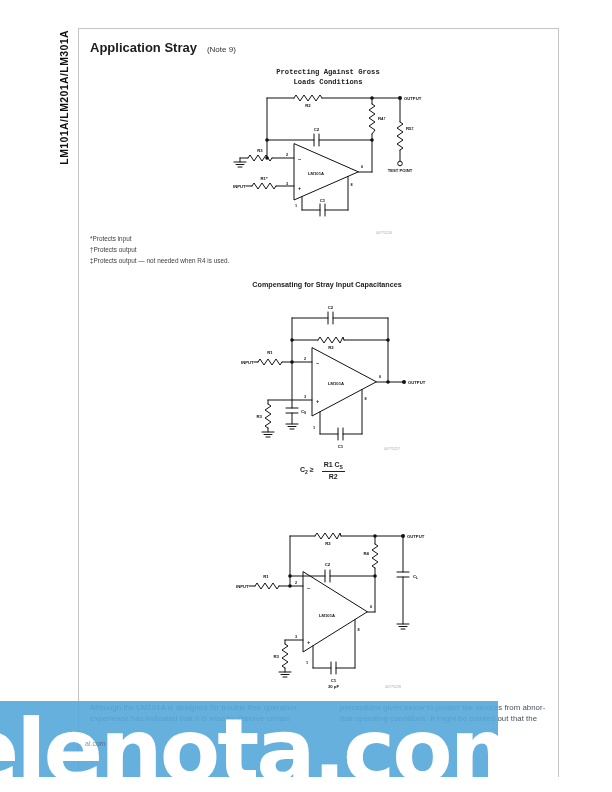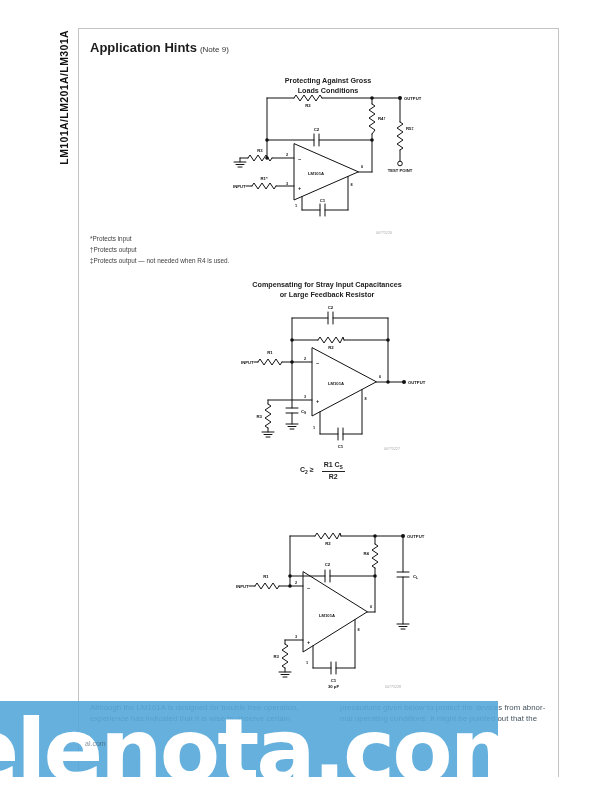--- a/index.html
+++ b/index.html
@@ -4,21 +4,21 @@
 <style>
   html,body{margin:0;padding:0;background:#ffffff;}
   .page{position:relative;width:612px;height:792px;background:#ffffff;
         font-family:"Liberation Sans",sans-serif;overflow:hidden;color:#1c1c1c;}
   .frame{position:absolute;left:78px;top:28px;width:481px;height:749px;
          border:1px solid #c4c4c4;border-bottom:none;box-sizing:border-box;}
   .sidebar-title{position:absolute;left:58px;top:30px;writing-mode:vertical-rl;
          transform:rotate(180deg);font-weight:bold;font-size:10.5px;
          letter-spacing:0.4px;color:#111;}
   .heading{position:absolute;left:90px;top:40px;font-weight:bold;font-size:13px;}
-  .heading .note{font-size:8px;font-weight:normal;margin-left:3px;color:#333;}
+  .heading .note{font-size:8px;font-weight:normal;margin-left:10px;color:#333;}
   .fig-title{position:absolute;text-align:center;font-weight:bold;font-size:7.2px;
          line-height:9.5px;color:#222;}
   .circuit{position:absolute;}
   .footnotes{position:absolute;left:90px;top:234px;font-size:6.4px;line-height:10.8px;color:#3e3e3e;}
   .formula{position:absolute;left:300px;top:461px;display:flex;align-items:center;gap:8px;
          font-weight:bold;font-size:7px;color:#222;}
   .formula sub{font-size:5px;}
   .frac{display:inline-block;text-align:center;}
   .frac .num{display:block;border-bottom:1px solid #222;padding:0 2px 1px 2px;}
   .frac .den{display:block;padding-top:1px;}
@@ -49,24 +49,24 @@
 </head>
 <body>
 
 <div class="page">
 
   <div class="frame"></div>
 
   <div class="sidebar-title">LM101A/LM201A/LM301A</div>
 
   <div class="heading">
-    <span>Application Hints</span><span class="note">(Note 9)</span>
-  </div>
-
-  <div class="fig-title" style="left:232px;top:76px;width:192px;">
+    <span>Application Stray</span><span class="note">(Note 9)</span>
+  </div>
+
+  <div class="fig-title" style="left:232px;top:68px;width:192px;font-family:Liberation Mono, monospace;">
     <div>Protecting Against Gross</div>
     <div>Loads Conditions</div>
   </div>
 
   <svg class="circuit" style="left:232px;top:88px;" width="192" height="148" viewBox="0 0 192 148">
     <g>
 
       <line x1="35" y1="10" x2="62" y2="10"></line>
       <polyline points="62,10 64,7 68,13 72,7 76,13 80,7 84,13 88,7 90,10"></polyline>
       <line x1="90" y1="10" x2="168" y2="10"></line>
@@ -140,21 +140,20 @@
   </svg>
 
   <div class="footnotes">
     <div>*Protects input</div>
     <div>†Protects output</div>
     <div>‡Protects output — not needed when R4 is used.</div>
   </div>
 
   <div class="fig-title" style="left:222px;top:280px;width:210px;">
     <div>Compensating for Stray Input Capacitances</div>
-    <div>or Large Feedback Resistor</div>
   </div>
 
   <svg class="circuit" style="left:240px;top:300px;" width="188" height="152" viewBox="0 0 188 152">
     <g>
 
       <line x1="14" y1="62" x2="18" y2="62"></line>
       <polyline points="18,62 20,59 24,65 28,59 32,65 36,59 40,65 42,62"></polyline>
       <line x1="42" y1="62" x2="72" y2="62"></line>
 
       <line x1="52" y1="62" x2="52" y2="18"></line>

